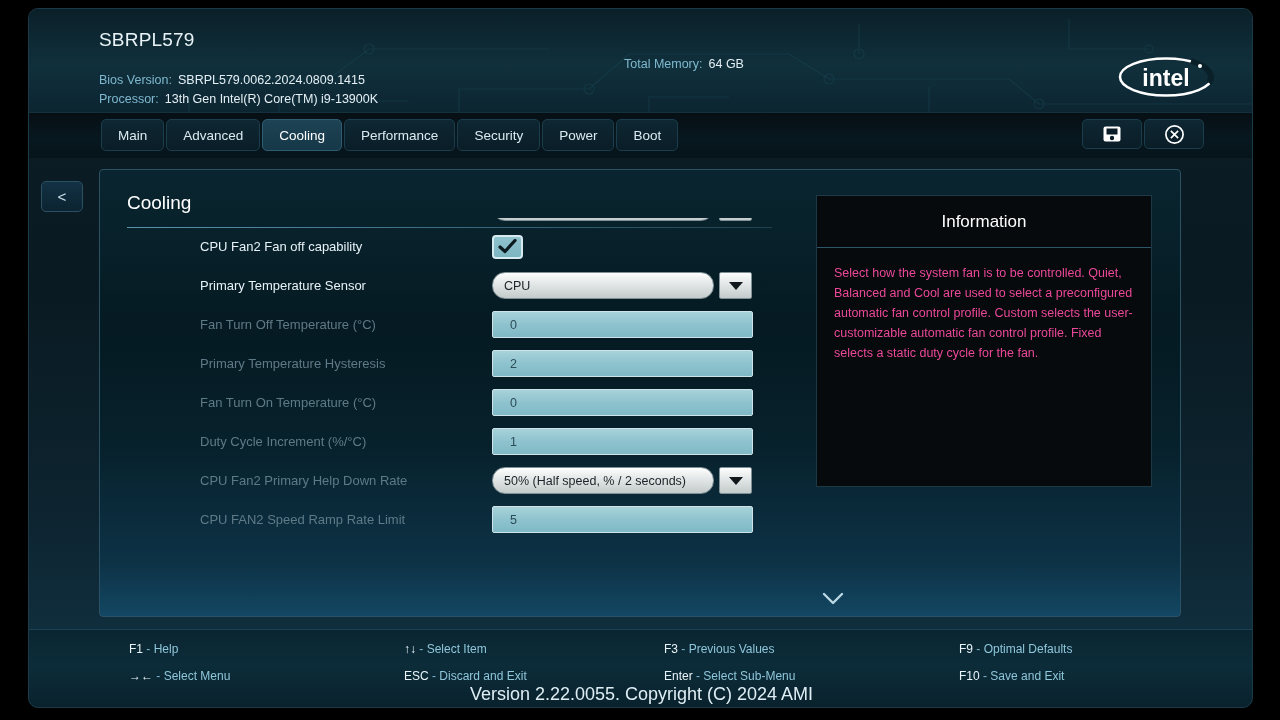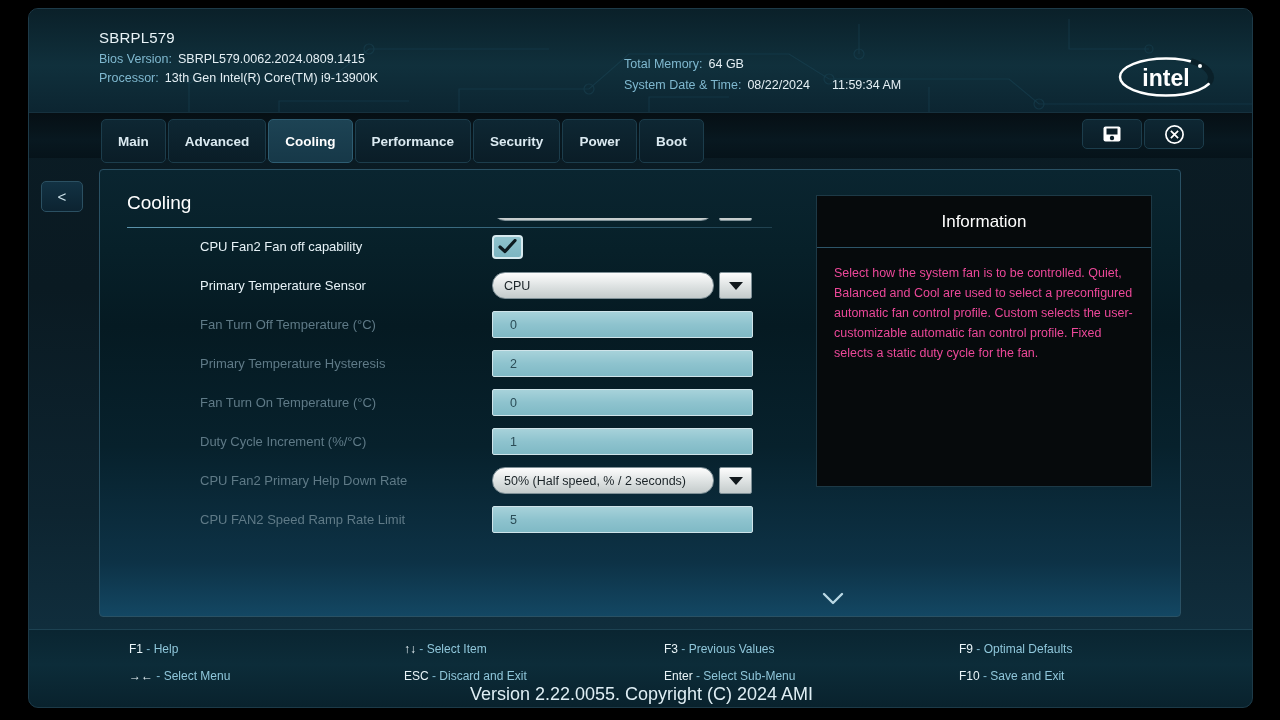--- a/index.html
+++ b/index.html
@@ -40,22 +40,22 @@
   }
   .header .circuit {
     position: absolute; inset: 0;
     opacity: .5;
   }
   .header-left {
     position: absolute; left: 70px; top: 20px;
     z-index: 3;
   }
   .sys-title {
-    font-size: 15px; color: #e9f3f7; letter-spacing:.2px;
-    margin-bottom: 4px;
+    font-size: 19px; color: #e9f3f7; letter-spacing:.2px;
+    margin-bottom: 20px;
   }
   .kv { font-size: 12.5px; line-height: 19px; white-space: nowrap; }
   .kv .k { color: #7fb8cf; }
   .kv .v { color: #e4eff4; margin-left: 6px; }
 
   .header-right {
     position: absolute; left: 595px; top: 45px; z-index: 3;
   }
   .header-right .kv { line-height: 21px; }
   .kv .v2 { color: #e4eff4; margin-left: 22px; }
@@ -68,31 +68,30 @@
   
   .tabbar {
     position: absolute;
     left: 0; top: 103px;
     width: 1225px; height: 46px;
     background: linear-gradient(180deg,#060f14 0%, #081820 60%, #06131a 100%);
     border-top: 1px solid #16313e;
   }
   .tabs { position: absolute; left: 72px; top: 6px; display: flex; gap: 2px; }
   .tab {
-    height: 44px;
+    height: 32px;
     padding: 0 16px;
     display: flex; align-items: center; justify-content: center;
     font-size: 13.5px;
     color: #dbeaf1;
     background: linear-gradient(180deg,#0e2733 0%, #0a1d27 100%);
     border: 1px solid #1c3d4c;
     border-radius: 5px;
     white-space: nowrap;
     cursor: pointer;
-    font-weight: bold;
   }
   .tab.active {
     background: linear-gradient(180deg,#1d4354 0%, #163848 100%);
     border-color: #2e5d72;
     color: #ffffff;
   }
   .hdr-btns { position: absolute; right: 50px; top: 6px; display: flex; gap: 2px; }
   .hdr-btn {
     width: 60px; height: 30px;
     display:flex; align-items:center; justify-content:center;
@@ -310,23 +309,20 @@
         </div>
         <div class="kv">
           <span class="k">Processor:</span><span class="v">13th Gen Intel(R) Core(TM) i9-13900K</span>
         </div>
       </div>
 
       <div class="header-right">
         <div class="kv">
           <span class="k">Total Memory:</span><span class="v">64 GB</span>
         </div>
-        <div class="kv">
-          <span class="k">System Date &amp; Time:</span><span class="v">08/22/2024</span><span class="v2">11:59:34 AM</span>
-        </div>
       </div>
 
       <svg class="intel-logo" viewBox="0 0 200 96">
         <ellipse cx="100" cy="48" rx="92" ry="37" fill="none" stroke="#ffffff" stroke-width="5"></ellipse>
         <path d="M150 16 A 95 40 0 0 1 186 60" fill="none" stroke="#0a2029" stroke-width="12"></path>
         <text x="100" y="66" text-anchor="middle" font-family="Liberation Sans, sans-serif" font-size="46" font-weight="bold" fill="#ffffff">intel</text>
         <circle cx="168" cy="26" r="4" fill="#ffffff"></circle>
       </svg>
     </div>
 

